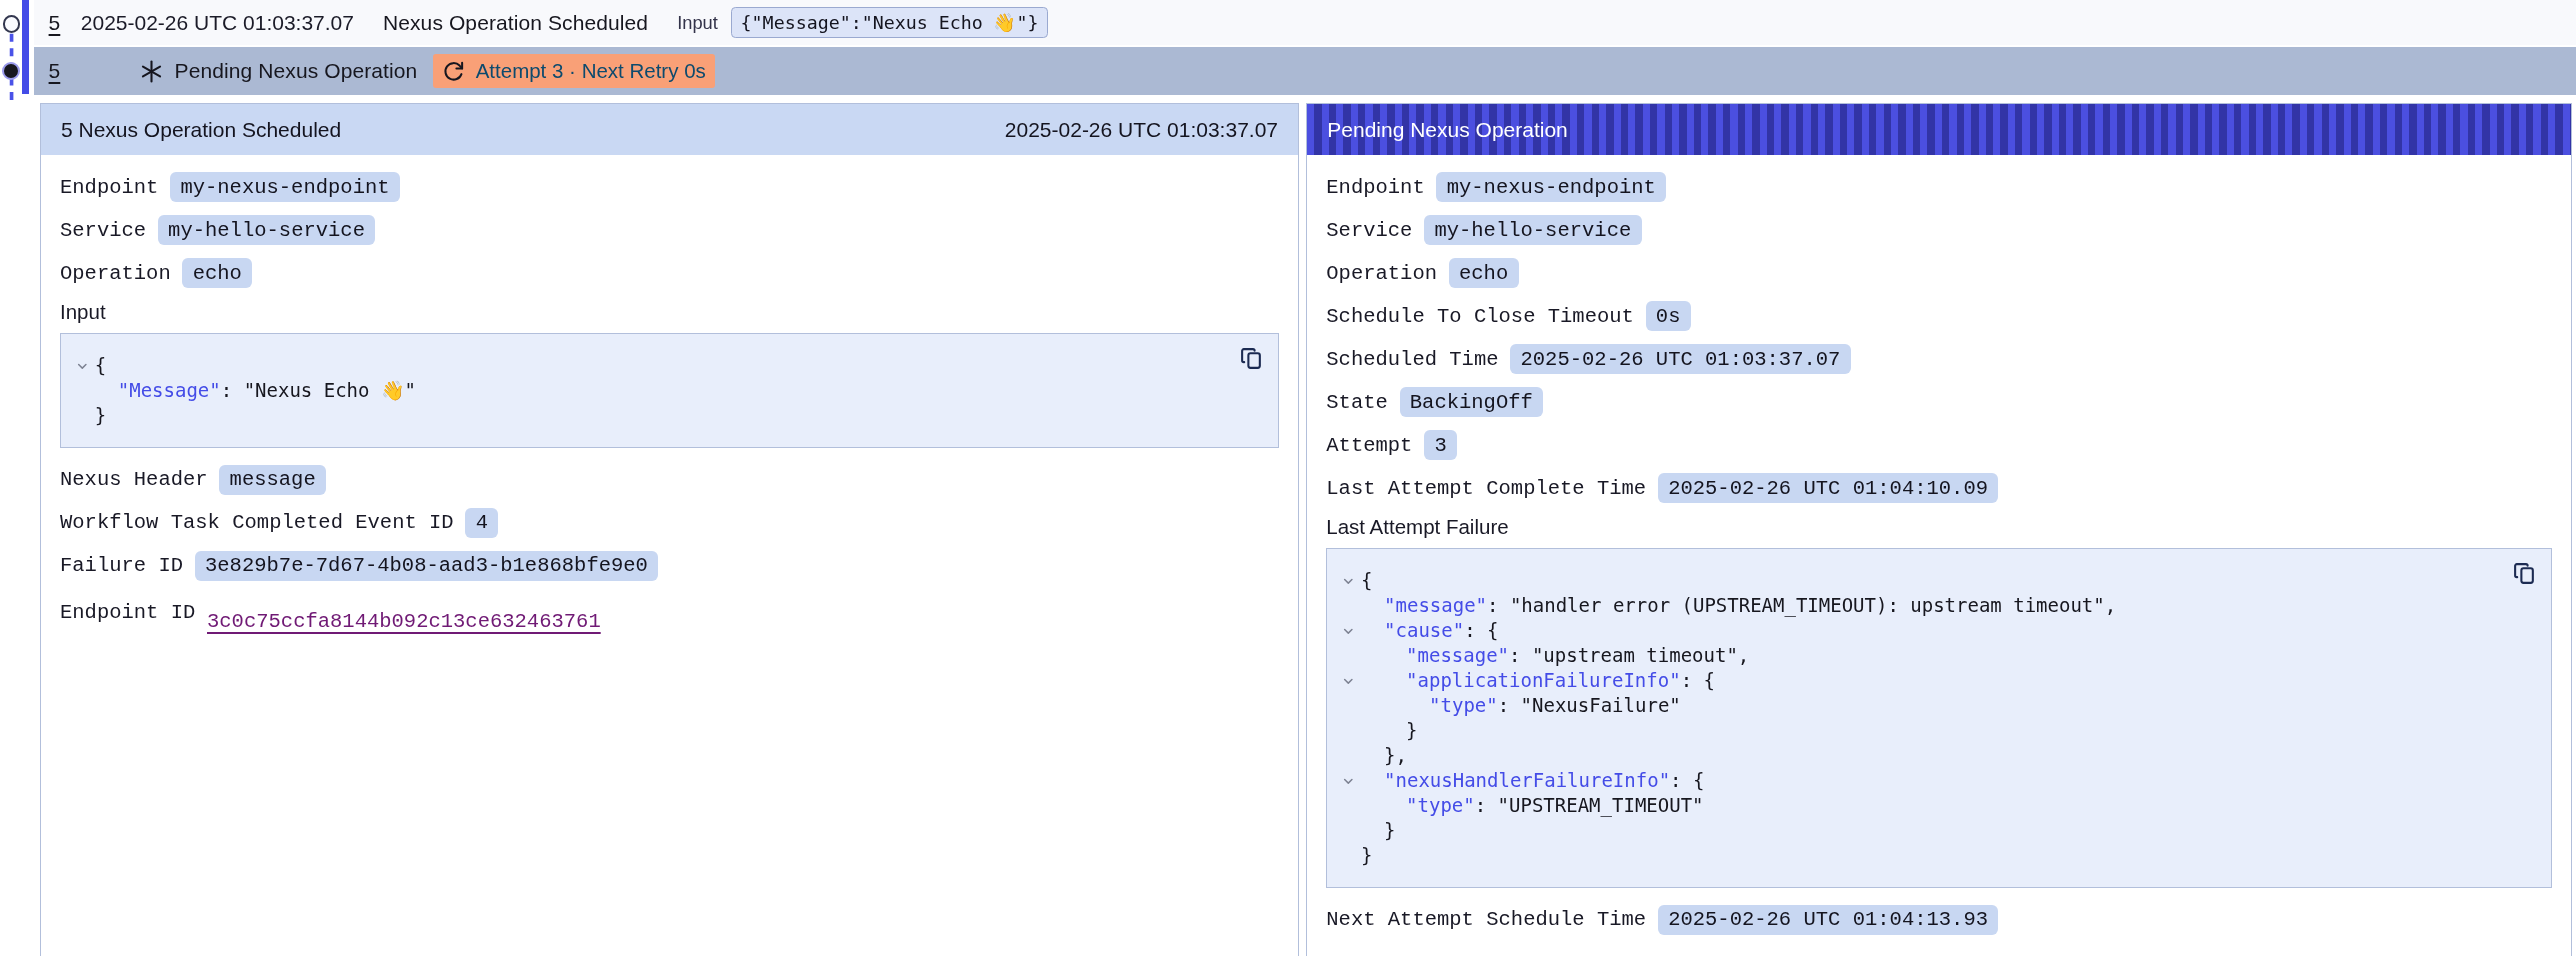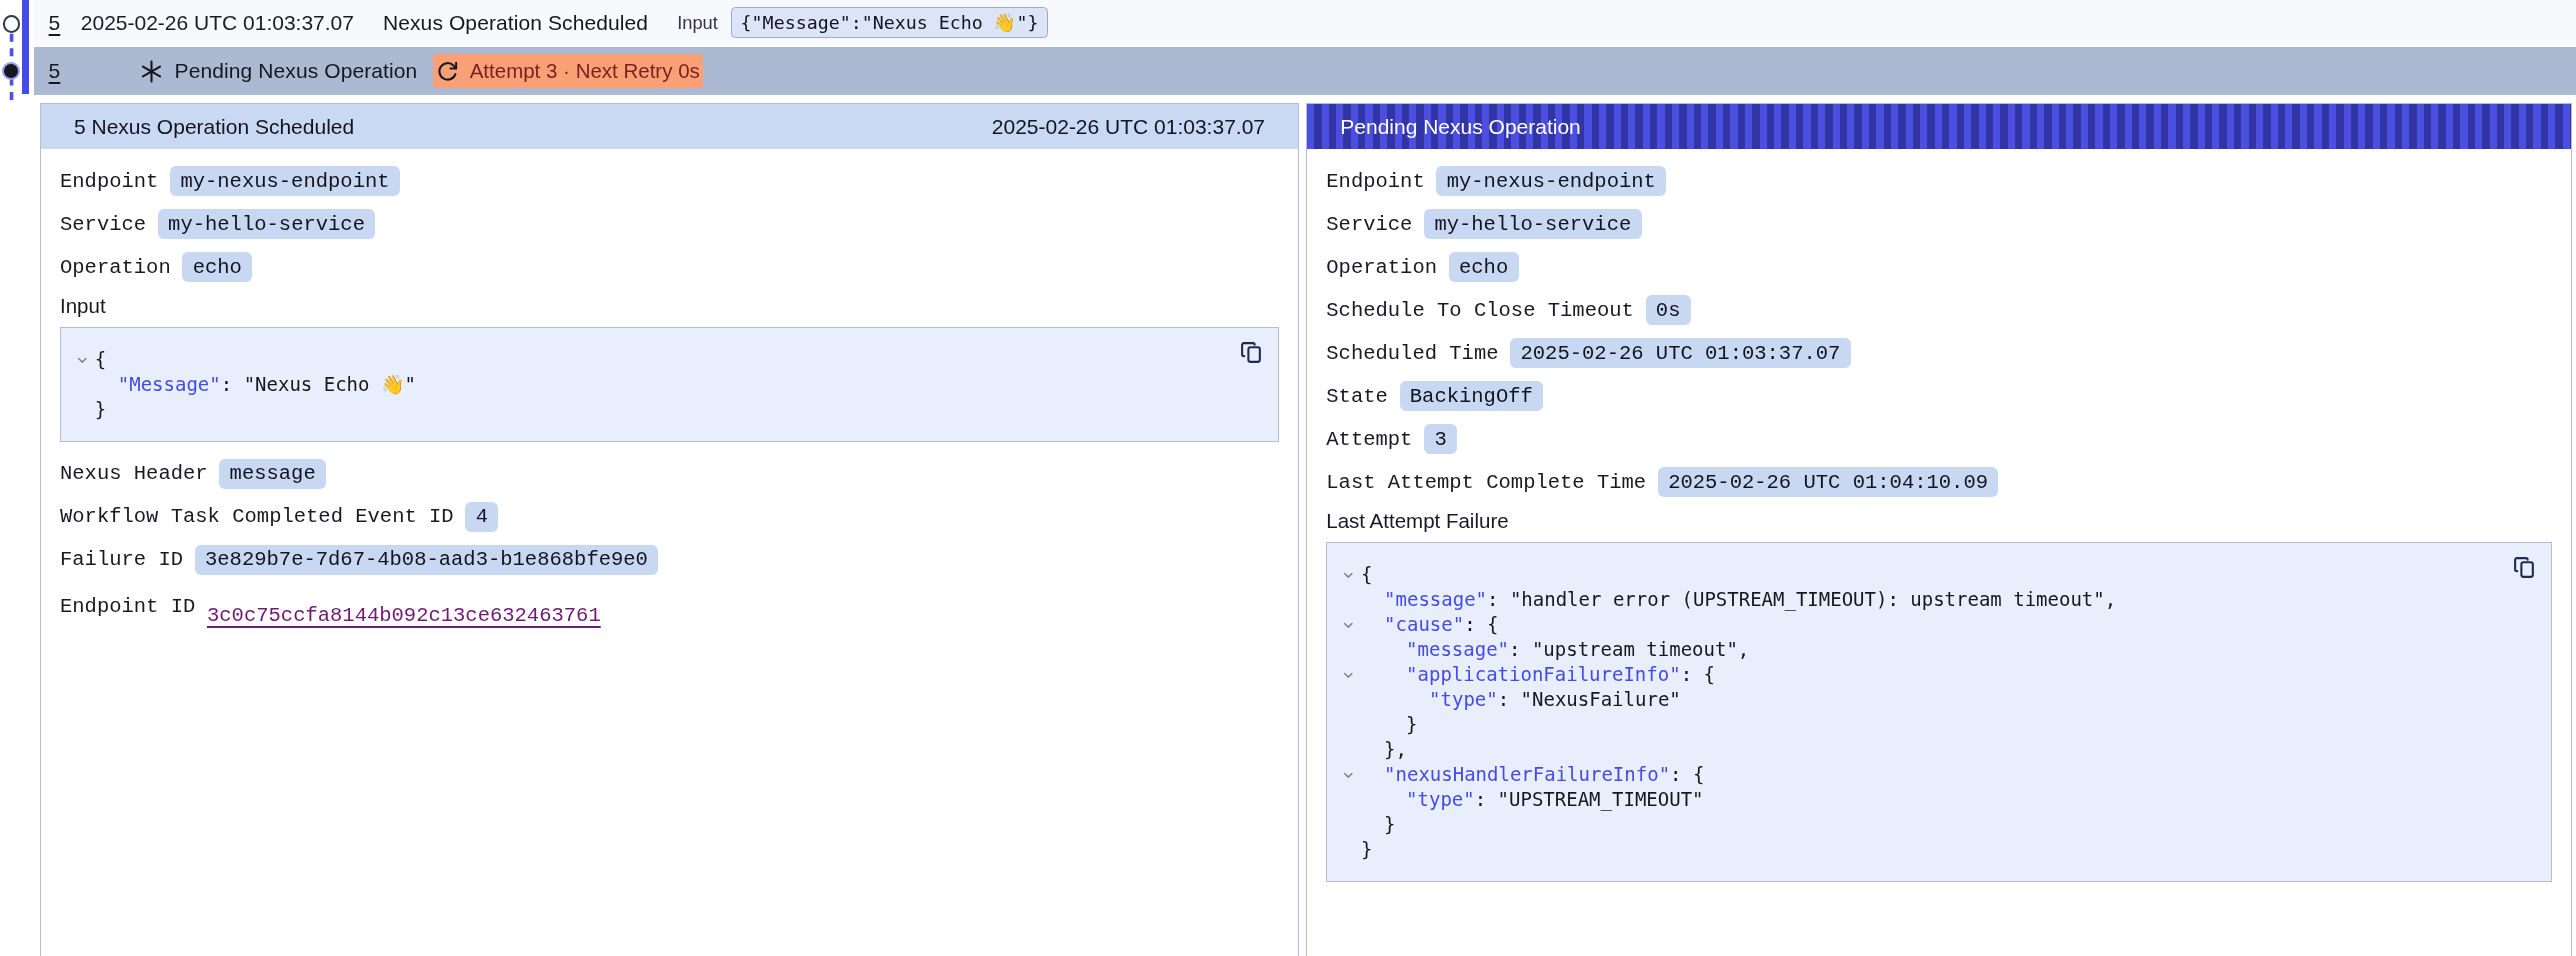--- a/index.html
+++ b/index.html
@@ -49,32 +49,32 @@
   .input-inline-label{font-size:18.3px;color:#33334a;margin-right:13px;}
   .input-chip{
     font-family:"DejaVu Sans Mono", monospace;font-size:18.3px;color:#14141f;
     background:var(--chip-bg);border:1.5px solid var(--chip-border);border-radius:4.4px;
     padding:3.7px 8.8px;
   }
   .row-pending .event-id{margin-right:79px;}
   .pending-icon{margin-right:10.3px;display:inline-flex;}
   .row-pending .event-title{margin-right:16px;}
   .retry-badge{
-    display:inline-flex;align-items:center;gap:10.3px;height:34px;padding:0 3px;
-    background:var(--attention);border-radius:2.9px;font-size:20.5px;color:#7f1d1d;
+    display:inline-flex;align-items:center;gap:10.3px;height:34px;padding:0 9px;
+    background:var(--attention);border-radius:2.9px;font-size:20.5px;color:#0c4a6e;
   }
 
   
   .panels{position:absolute;left:40px;top:103px;width:2532px;height:952px;display:flex;gap:7.3px;align-items:stretch;}
   .panel{border:1.5px solid var(--panel-border);background:#ffffff;overflow:hidden;}
   .panel-left{width:1259px;flex:none;}
   .panel-right{flex:1;}
   .panel-header{
-    height:45px;display:flex;align-items:center;justify-content:space-between;
-    padding:0 33px;font-size:21px;color:#14141f;background:var(--head-blue);
+    height:51px;display:flex;align-items:center;justify-content:space-between;
+    padding:0 20px;font-size:21px;color:#14141f;background:var(--head-blue);
   }
   .panel-header.striped{
     background:repeating-linear-gradient(90deg,var(--stripe-a) 0 7.3px,var(--stripe-b) 7.3px 14.6px);
     color:#ffffff;font-weight:500;
   }
   .panel-body{padding:16px 19px 0 19px;}
 
   .field-row{display:flex;align-items:center;margin-bottom:11px;min-height:32px;font-family:Liberation Mono, monospace;}
   .field-label-inline{margin-right:11.7px;color:#191926;}
   .field-label{margin:2.9px 0 8.8px 0;color:#191926;}
@@ -304,16 +304,20 @@
           </div>
           <div class="code-line">
             <span class="gutter"></span>
             <span class="code-text" style="padding-left: 23px;"><span class="seg-p">}</span></span>
           </div>
           <div class="code-line">
             <span class="gutter"></span>
             <span class="code-text" style="padding-left: 0px;"><span class="seg-p">}</span></span>
           </div>
         </div>
+        <div class="field-row">
+          <span class="field-label-inline">Next Attempt Schedule Time</span>
+          <span class="badge">2025-02-26 UTC 01:04:13.93</span>
+        </div>
       </div>
   </section>
 </div>
 
 
 </body></html>

